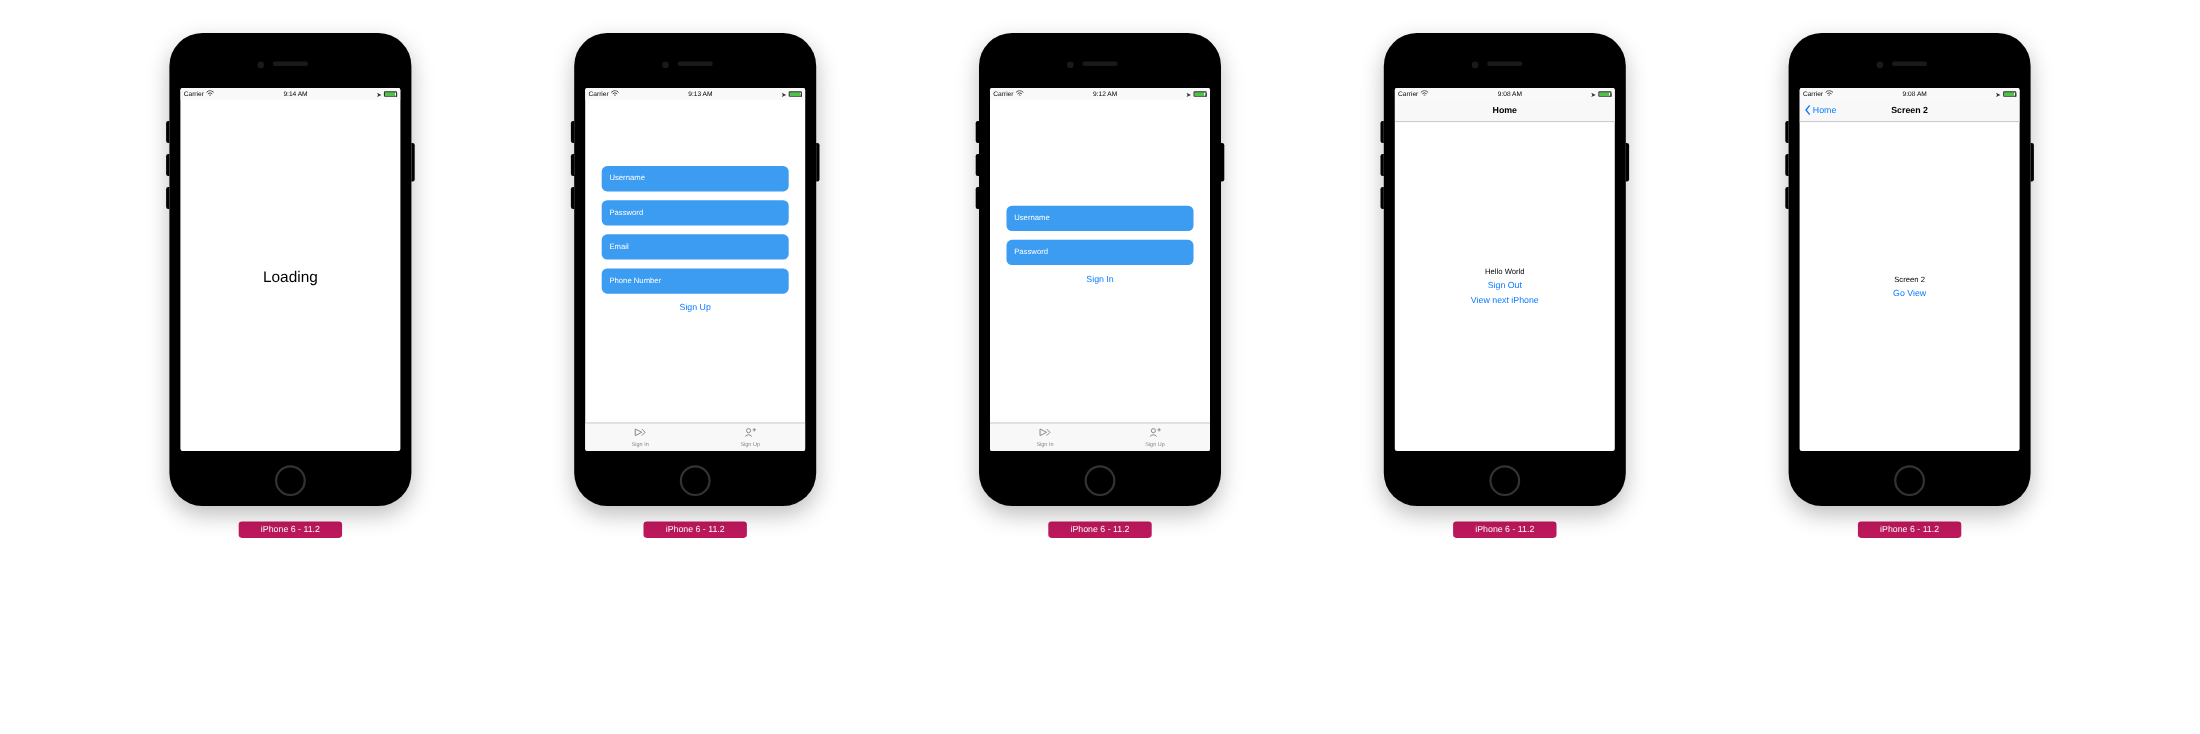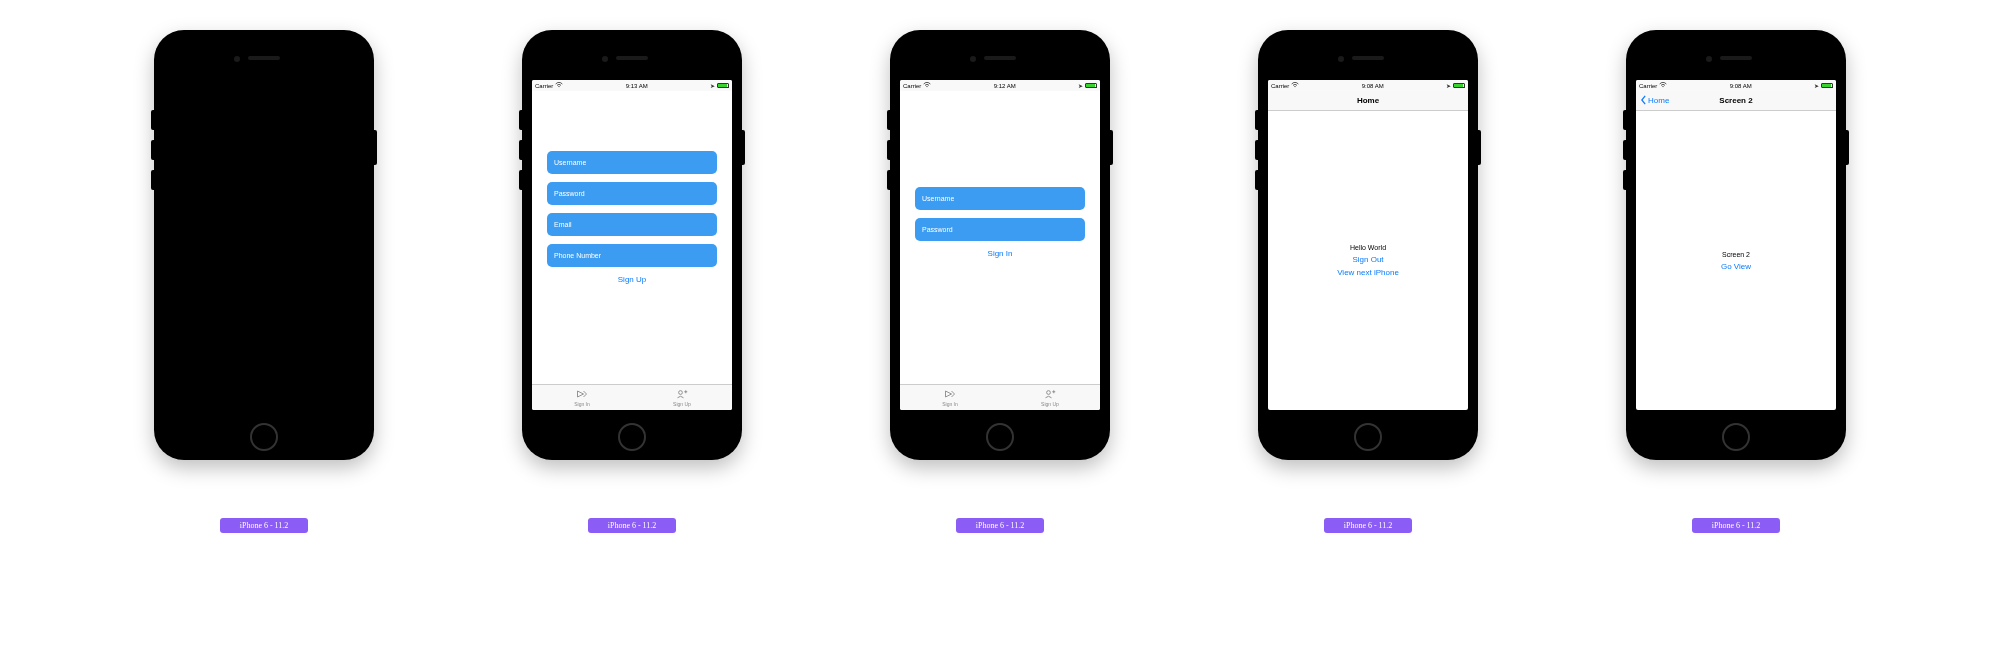--- a/index.html
+++ b/index.html
@@ -11,21 +11,20 @@
     display: flex;
     justify-content: space-around;
     align-items: flex-start;
     padding: 30px 80px 0 80px;
   }
 
   .station {
     display: flex;
     flex-direction: column;
     align-items: center;
-    gap: 44px;
   }
 
   .device {
     width: 220px;
     height: 430px;
     background: #000;
     border-radius: 30px;
     padding: 50px 10px 18px 10px;
     position: relative;
     box-shadow: 0 8px 20px rgba(0,0,0,0.25);
@@ -82,26 +81,25 @@
     bottom:9px; left:50%;
     transform:translateX(-50%);
     width:28px; height:28px;
     border:2px solid #333;
     border-radius:50%;
     background:#000;
   }
 
   .sim-label {
     margin-top:14px;
-    background:#8b5cf6;
+    background:#be185d;
     color:#fff;
     font-size:8px;
     padding:3px 20px;
     border-radius:3px;
-    font-family:Liberation Serif, serif;
   }
 
   
   .status {
     height:11px;
     display:flex;
     align-items:center;
     justify-content:space-between;
     padding:0 3px;
     font-size:6px;
@@ -190,81 +188,43 @@
     gap:1px;
   }
   .tab svg { width:12px; height:10px; stroke:#888; fill:none; stroke-width:1.2; }
 
   
   .content.form { justify-content:flex-start; padding-top:60px; }
   .content.form2 { justify-content:flex-start; padding-top:96px; }
 </style>
 </head>
 <body>
-
-<div class="station">
-  <div class="device">
-    <div class="earpiece"></div>
-    <div class="camera"></div>
-    <div class="home-btn"></div>
-  </div>
-  <div class="sim-label">iPhone 6 - 11.2</div>
-</div>
 
 <div class="station">
   <div class="device">
     <div class="earpiece"></div>
     <div class="camera"></div>
     <div class="screen">
       <div class="status">
         <div class="status-left">
           <span>Carrier</span>
           <span class="wifi-icon">
             <svg width="8" height="6" viewBox="0 0 12 9">
                 <path d="M1 3 Q6 -2 11 3 M3 5 Q6 2 9 5 M5 7 Q6 6 7 7" stroke="#000" fill="none" stroke-width="1"></path>
               </svg>
           </span>
         </div>
-        <span>9:13 AM</span>
+        <span>9:14 AM</span>
         <div class="status-right">
           <span class="loc-icon">➤</span>
           <span class="batt"></span>
         </div>
       </div>
-      <div class="content form">
-        <div class="field">
-            <span>Username</span>
-          </div>
-        <div class="field">
-            <span>Password</span>
-          </div>
-        <div class="field">
-            <span>Email</span>
-          </div>
-        <div class="field">
-            <span>Phone Number</span>
-          </div>
-        <span class="link-text">Sign Up</span>
-      </div>
-      <div class="tabbar">
-        <div class="tab">
-          <span><svg viewBox="0 0 16 12">
-                <polygon points="2,2 2,10 10,6"></polygon>
-                <path d="M10 2 L14 6 L10 10"></path>
-              </svg></span>
-          <span>Sign In</span>
-        </div>
-        <div class="tab">
-          <span><svg viewBox="0 0 16 12">
-                <circle cx="6" cy="4" r="2.5"></circle>
-                <path d="M2 11 Q6 7 10 11"></path>
-                <path d="M11 3 L15 3 M13 1 L13 5"></path>
-              </svg></span>
-          <span>Sign Up</span>
-        </div>
+      <div class="content">
+        <span class="big-text">Loading</span>
       </div>
     </div>
     <div class="home-btn"></div>
   </div>
   <div class="sim-label">iPhone 6 - 11.2</div>
 </div>
 
 <div class="station">
   <div class="device">
     <div class="earpiece"></div>
@@ -272,34 +232,40 @@
     <div class="screen">
       <div class="status">
         <div class="status-left">
           <span>Carrier</span>
           <span class="wifi-icon">
             <svg width="8" height="6" viewBox="0 0 12 9">
                 <path d="M1 3 Q6 -2 11 3 M3 5 Q6 2 9 5 M5 7 Q6 6 7 7" stroke="#000" fill="none" stroke-width="1"></path>
               </svg>
           </span>
         </div>
-        <span>9:12 AM</span>
+        <span>9:13 AM</span>
         <div class="status-right">
           <span class="loc-icon">➤</span>
           <span class="batt"></span>
         </div>
       </div>
-      <div class="content form2">
+      <div class="content form">
         <div class="field">
             <span>Username</span>
           </div>
         <div class="field">
             <span>Password</span>
           </div>
-        <span class="link-text">Sign In</span>
+        <div class="field">
+            <span>Email</span>
+          </div>
+        <div class="field">
+            <span>Phone Number</span>
+          </div>
+        <span class="link-text">Sign Up</span>
       </div>
       <div class="tabbar">
         <div class="tab">
           <span><svg viewBox="0 0 16 12">
                 <polygon points="2,2 2,10 10,6"></polygon>
                 <path d="M10 2 L14 6 L10 10"></path>
               </svg></span>
           <span>Sign In</span>
         </div>
         <div class="tab">
@@ -324,33 +290,51 @@
     <div class="screen">
       <div class="status">
         <div class="status-left">
           <span>Carrier</span>
           <span class="wifi-icon">
             <svg width="8" height="6" viewBox="0 0 12 9">
                 <path d="M1 3 Q6 -2 11 3 M3 5 Q6 2 9 5 M5 7 Q6 6 7 7" stroke="#000" fill="none" stroke-width="1"></path>
               </svg>
           </span>
         </div>
-        <span>9:08 AM</span>
+        <span>9:12 AM</span>
         <div class="status-right">
           <span class="loc-icon">➤</span>
           <span class="batt"></span>
         </div>
       </div>
-      <div class="navbar">
-        <span>Home</span>
-      </div>
-      <div class="content">
-        <span class="body-text">Hello World</span>
-        <span class="link-text">Sign Out</span>
-        <span class="link-text">View next iPhone</span>
+      <div class="content form2">
+        <div class="field">
+            <span>Username</span>
+          </div>
+        <div class="field">
+            <span>Password</span>
+          </div>
+        <span class="link-text">Sign In</span>
+      </div>
+      <div class="tabbar">
+        <div class="tab">
+          <span><svg viewBox="0 0 16 12">
+                <polygon points="2,2 2,10 10,6"></polygon>
+                <path d="M10 2 L14 6 L10 10"></path>
+              </svg></span>
+          <span>Sign In</span>
+        </div>
+        <div class="tab">
+          <span><svg viewBox="0 0 16 12">
+                <circle cx="6" cy="4" r="2.5"></circle>
+                <path d="M2 11 Q6 7 10 11"></path>
+                <path d="M11 3 L15 3 M13 1 L13 5"></path>
+              </svg></span>
+          <span>Sign Up</span>
+        </div>
       </div>
     </div>
     <div class="home-btn"></div>
   </div>
   <div class="sim-label">iPhone 6 - 11.2</div>
 </div>
 
 <div class="station">
   <div class="device">
     <div class="earpiece"></div>
@@ -365,31 +349,65 @@
               </svg>
           </span>
         </div>
         <span>9:08 AM</span>
         <div class="status-right">
           <span class="loc-icon">➤</span>
           <span class="batt"></span>
         </div>
       </div>
       <div class="navbar">
-        <div class="back">
-          <span>
-            <svg viewBox="0 0 8 12">
-                <path d="M6 1 L2 6 L6 11" stroke="#0a7bff" stroke-width="1.5" fill="none"></path>
-              </svg>
-          </span>
-          <span>Home</span>
-        </div>
-        <span>Screen 2</span>
+        <span>Home</span>
       </div>
       <div class="content">
-        <span class="body-text">Screen 2</span>
-        <span class="link-text">Go View</span>
+        <span class="body-text">Hello World</span>
+        <span class="link-text">Sign Out</span>
+        <span class="link-text">View next iPhone</span>
       </div>
     </div>
     <div class="home-btn"></div>
   </div>
   <div class="sim-label">iPhone 6 - 11.2</div>
 </div>
 
+<div class="station">
+  <div class="device">
+    <div class="earpiece"></div>
+    <div class="camera"></div>
+    <div class="screen">
+      <div class="status">
+        <div class="status-left">
+          <span>Carrier</span>
+          <span class="wifi-icon">
+            <svg width="8" height="6" viewBox="0 0 12 9">
+                <path d="M1 3 Q6 -2 11 3 M3 5 Q6 2 9 5 M5 7 Q6 6 7 7" stroke="#000" fill="none" stroke-width="1"></path>
+              </svg>
+          </span>
+        </div>
+        <span>9:08 AM</span>
+        <div class="status-right">
+          <span class="loc-icon">➤</span>
+          <span class="batt"></span>
+        </div>
+      </div>
+      <div class="navbar">
+        <div class="back">
+          <span>
+            <svg viewBox="0 0 8 12">
+                <path d="M6 1 L2 6 L6 11" stroke="#0a7bff" stroke-width="1.5" fill="none"></path>
+              </svg>
+          </span>
+          <span>Home</span>
+        </div>
+        <span>Screen 2</span>
+      </div>
+      <div class="content">
+        <span class="body-text">Screen 2</span>
+        <span class="link-text">Go View</span>
+      </div>
+    </div>
+    <div class="home-btn"></div>
+  </div>
+  <div class="sim-label">iPhone 6 - 11.2</div>
+</div>
+
 </body></html>

